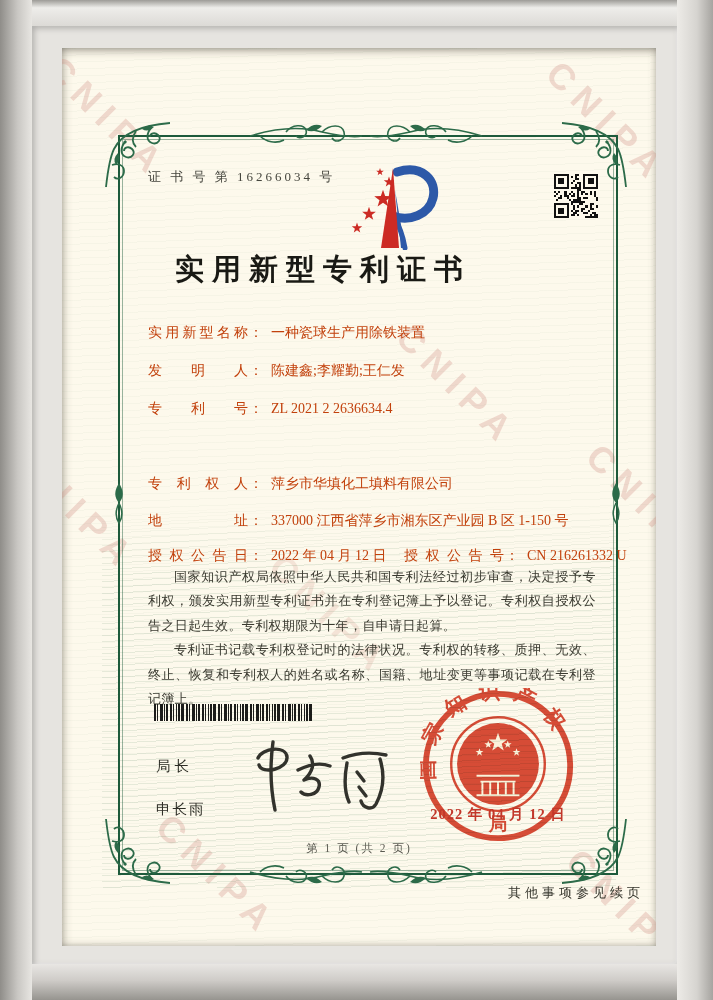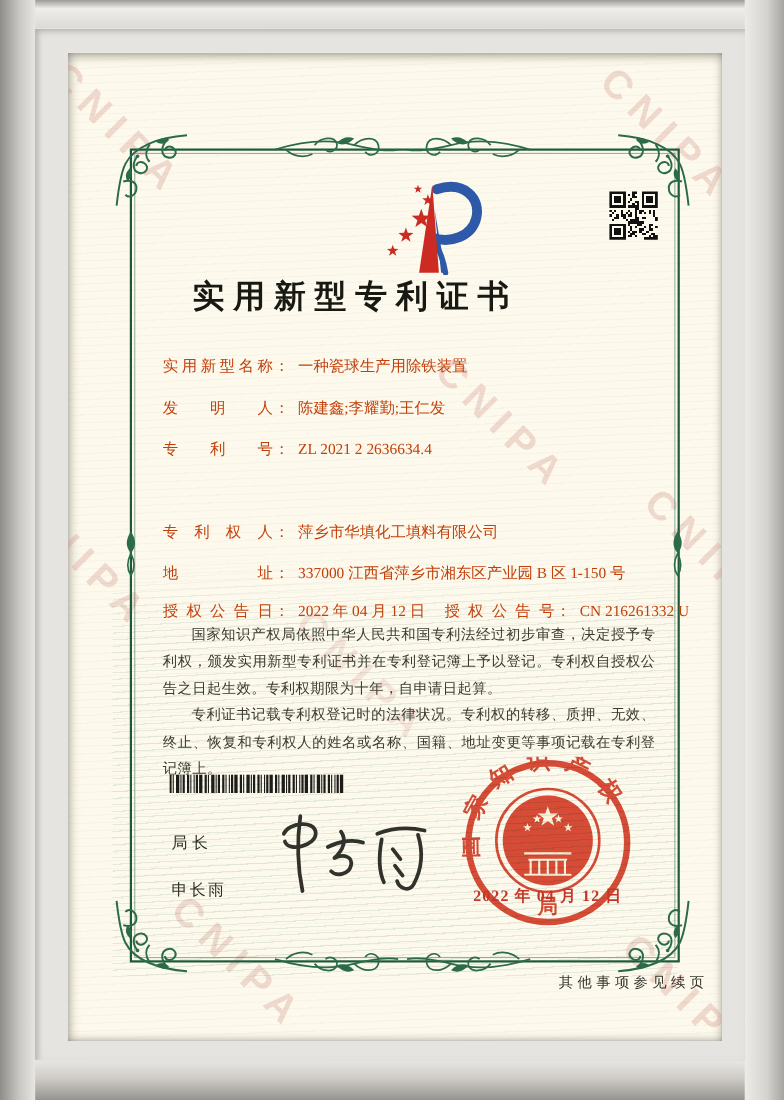--- a/index.html
+++ b/index.html
@@ -111,20 +111,21 @@
       <use href="#cornerOrn" transform="translate(40,839) scale(1,-1)"></use>
       <use href="#cornerOrn" transform="translate(568,839) scale(-1,-1)"></use>
       <use href="#scrollHalf" transform="translate(184,70)"></use>
       <use href="#scrollHalf" transform="translate(424,70) scale(-1,1)"></use>
       <use href="#scrollHalf" transform="translate(184,842) scale(1,-1)"></use>
       <use href="#scrollHalf" transform="translate(424,842) scale(-1,-1)"></use>
       <use href="#sideOrn" transform="translate(50,433)"></use>
       <use href="#sideOrn" transform="translate(547,433)"></use>
     </svg>
 
+    <div class="certnum">证 书 号 第 16266034 号</div>
 
     <svg class="logo" width="92" height="86" viewBox="0 0 92 86">
       <defs>
         <path id="star" d="M0,-10 L2.35,-3.24 L9.51,-3.09 L3.8,1.24 L5.88,8.09 L0,4 L-5.88,8.09 L-3.8,1.24 L-9.51,-3.09 L-2.35,-3.24 Z"></path>
       </defs>
       <path d="M50,8 C76,0 90,17 86,34 C82,51 62,58 46,52" fill="none" stroke="#2d59a8" stroke-width="9" stroke-linecap="round"></path>
       <path d="M46,52 C52,61 56,72 58,84" fill="none" stroke="#2d59a8" stroke-width="5" stroke-linecap="round"></path>
       <polygon points="46,4 34,84 52,84" fill="#cc2b24"></polygon>
       <polygon points="48,26 54,84 58,84" fill="#2d59a8"></polygon>
       <use href="#star" fill="#cc2b24" transform="translate(10,64) scale(0.55)"></use>
@@ -371,15 +372,16 @@
         <path d="M58,110 L102,110"></path>
       </g>
       <text font-size="21" font-weight="bold" fill="#d5402b" letter-spacing="13" font-family="Liberation Serif, DejaVu Serif, serif">
         <textPath href="#sealArc" startOffset="4%">国家知识产权</textPath>
       </text>
       <text x="80" y="146" font-size="19" font-weight="bold" fill="#d5402b" text-anchor="middle" font-family="Liberation Serif, DejaVu Serif, serif">局</text>
     </svg>
 
     <div class="seal-date">2022 年 04 月 12 日</div>
 
+    <div class="pageinfo">第 1 页 (共 2 页)</div>
     <div class="footnote">其他事项参见续页</div>
   </div>
 </div>
 
 </body></html>

